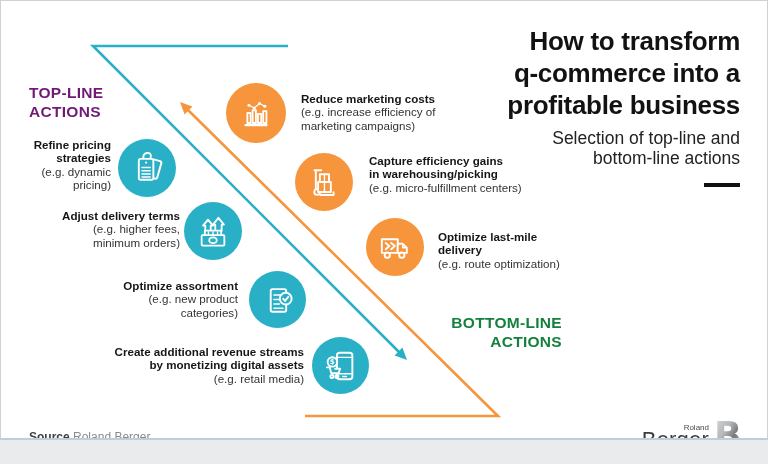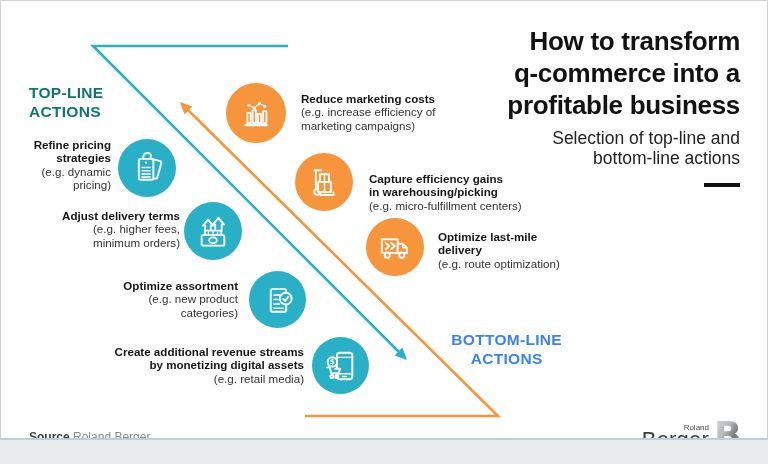--- a/index.html
+++ b/index.html
@@ -13,22 +13,22 @@
     color:#1c1c1c;
   }
   .arrows { position:absolute; left:0; top:0; width:768px; height:464px; }
 
   .headline { position:absolute; right:27px; top:24px; text-align:right; }
   .headline .title { font-size:26px; line-height:32px; font-weight:700; color:#121212; letter-spacing:-0.3px; }
   .headline .subtitle { font-size:17.5px; line-height:20px; font-weight:400; color:#222; margin-top:7px; }
   .title-rule { position:absolute; right:27px; top:182px; width:36px; height:3.5px; background:#111; }
 
   .section-label { position:absolute; font-size:15.5px; line-height:19px; font-weight:700; letter-spacing:0.3px; }
-  .section-label.topline { left:28px; top:82px; color:#0f766e; }
-  .section-label.bottomline { right:205px; top:329px; color:#3b82f6; text-align:center; }
+  .section-label.topline { left:28px; top:82px; color:#701a75; }
+  .section-label.bottomline { right:205px; top:312px; color:#15803d; text-align:right; }
 
   .circle { position:absolute; border-radius:50%; display:flex; align-items:center; justify-content:center; }
   .circle.teal { background:#29B0C6; }
   .circle.orange { background:#F6953C; }
   .circle svg { display:block; }
 
   .action { position:absolute; font-size:11.6px; line-height:13.4px; }
   .action .title { font-weight:700; color:#161616; }
   .action .detail { font-weight:400; color:#333; }
   .action.ra { text-align:right; }
@@ -163,21 +163,21 @@
   </div>
   <div class="action" style="left:300px; top:91px;">
     <div class="title">Reduce marketing costs</div>
     <div class="detail">(e.g. increase efficiency of<br>marketing campaigns)</div>
   </div>
 
   <div class="action ra" style="right:463px; top:344px;">
     <div class="title">Create additional revenue streams<br>by monetizing digital assets</div>
     <div class="detail">(e.g. retail media)</div>
   </div>
-  <div class="action" style="left:368px; top:171px;">
+  <div class="action" style="left:368px; top:153px;">
     <div class="title">Capture efficiency gains<br>in warehousing/picking</div>
     <div class="detail">(e.g. micro-fulfillment centers)</div>
   </div>
   <div class="action" style="left:437px; top:229px;">
     <div class="title">Optimize last-mile<br>delivery</div>
     <div class="detail">(e.g. route optimization)</div>
   </div>
 
   <div class="source-line">
     <span class="src">Source</span>

